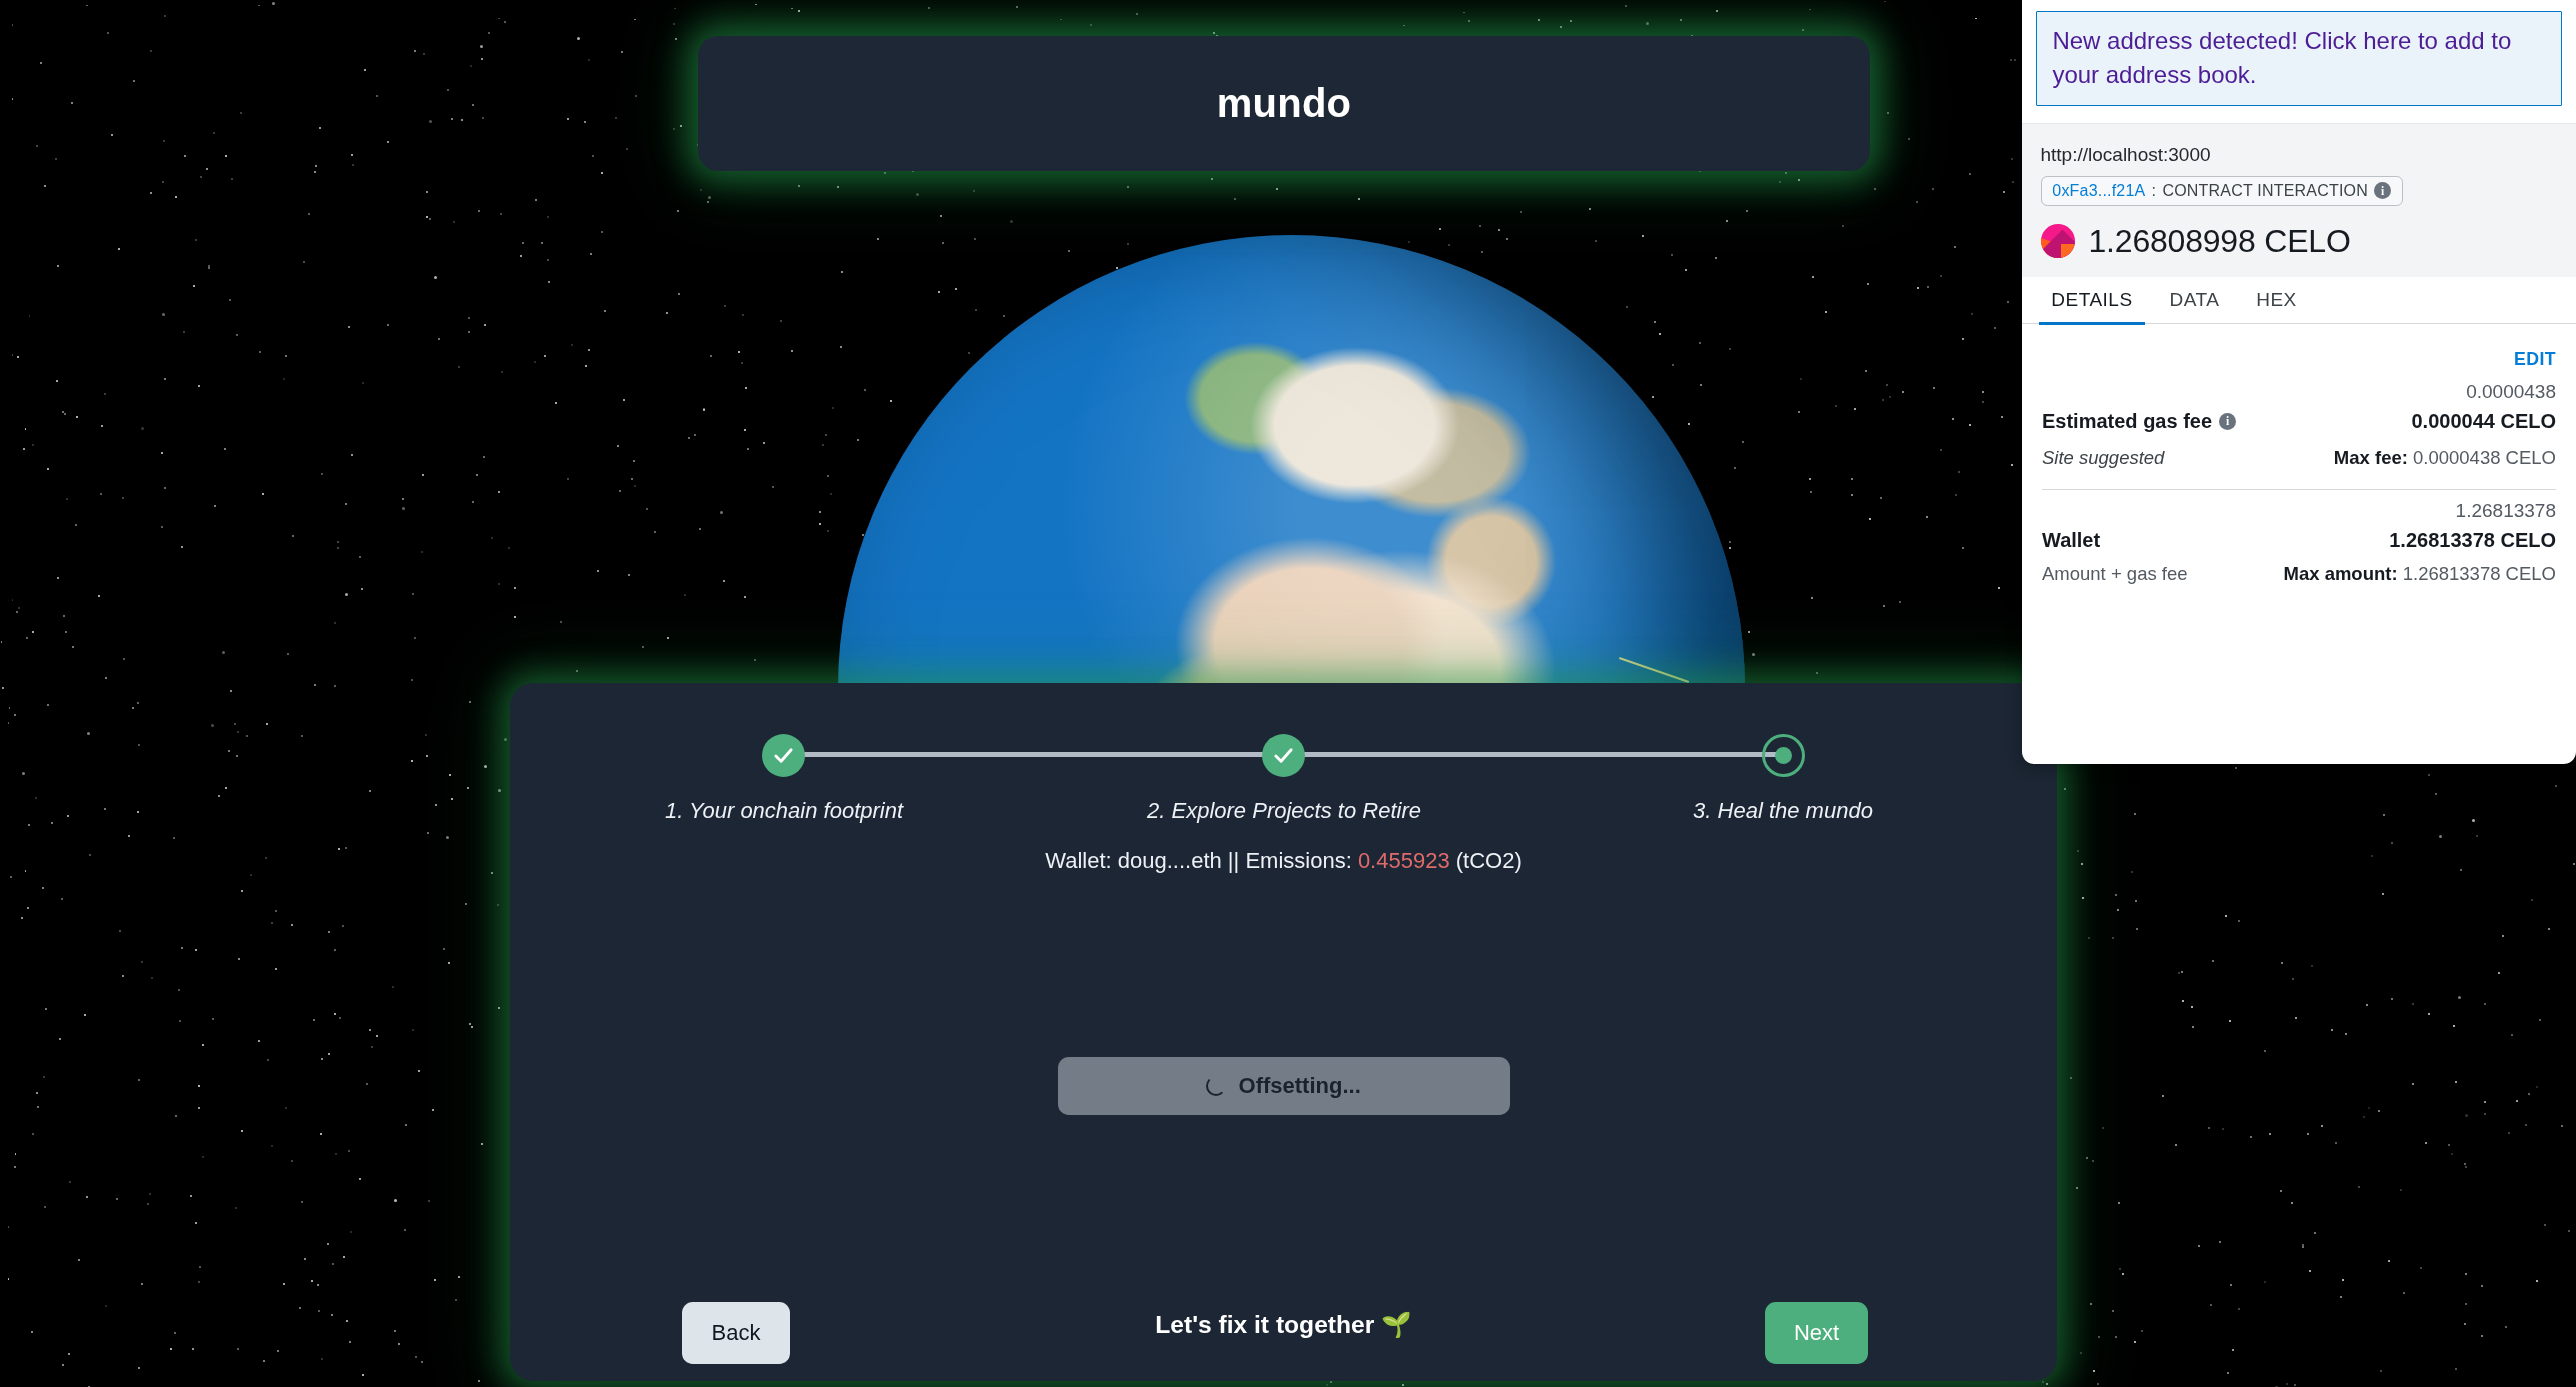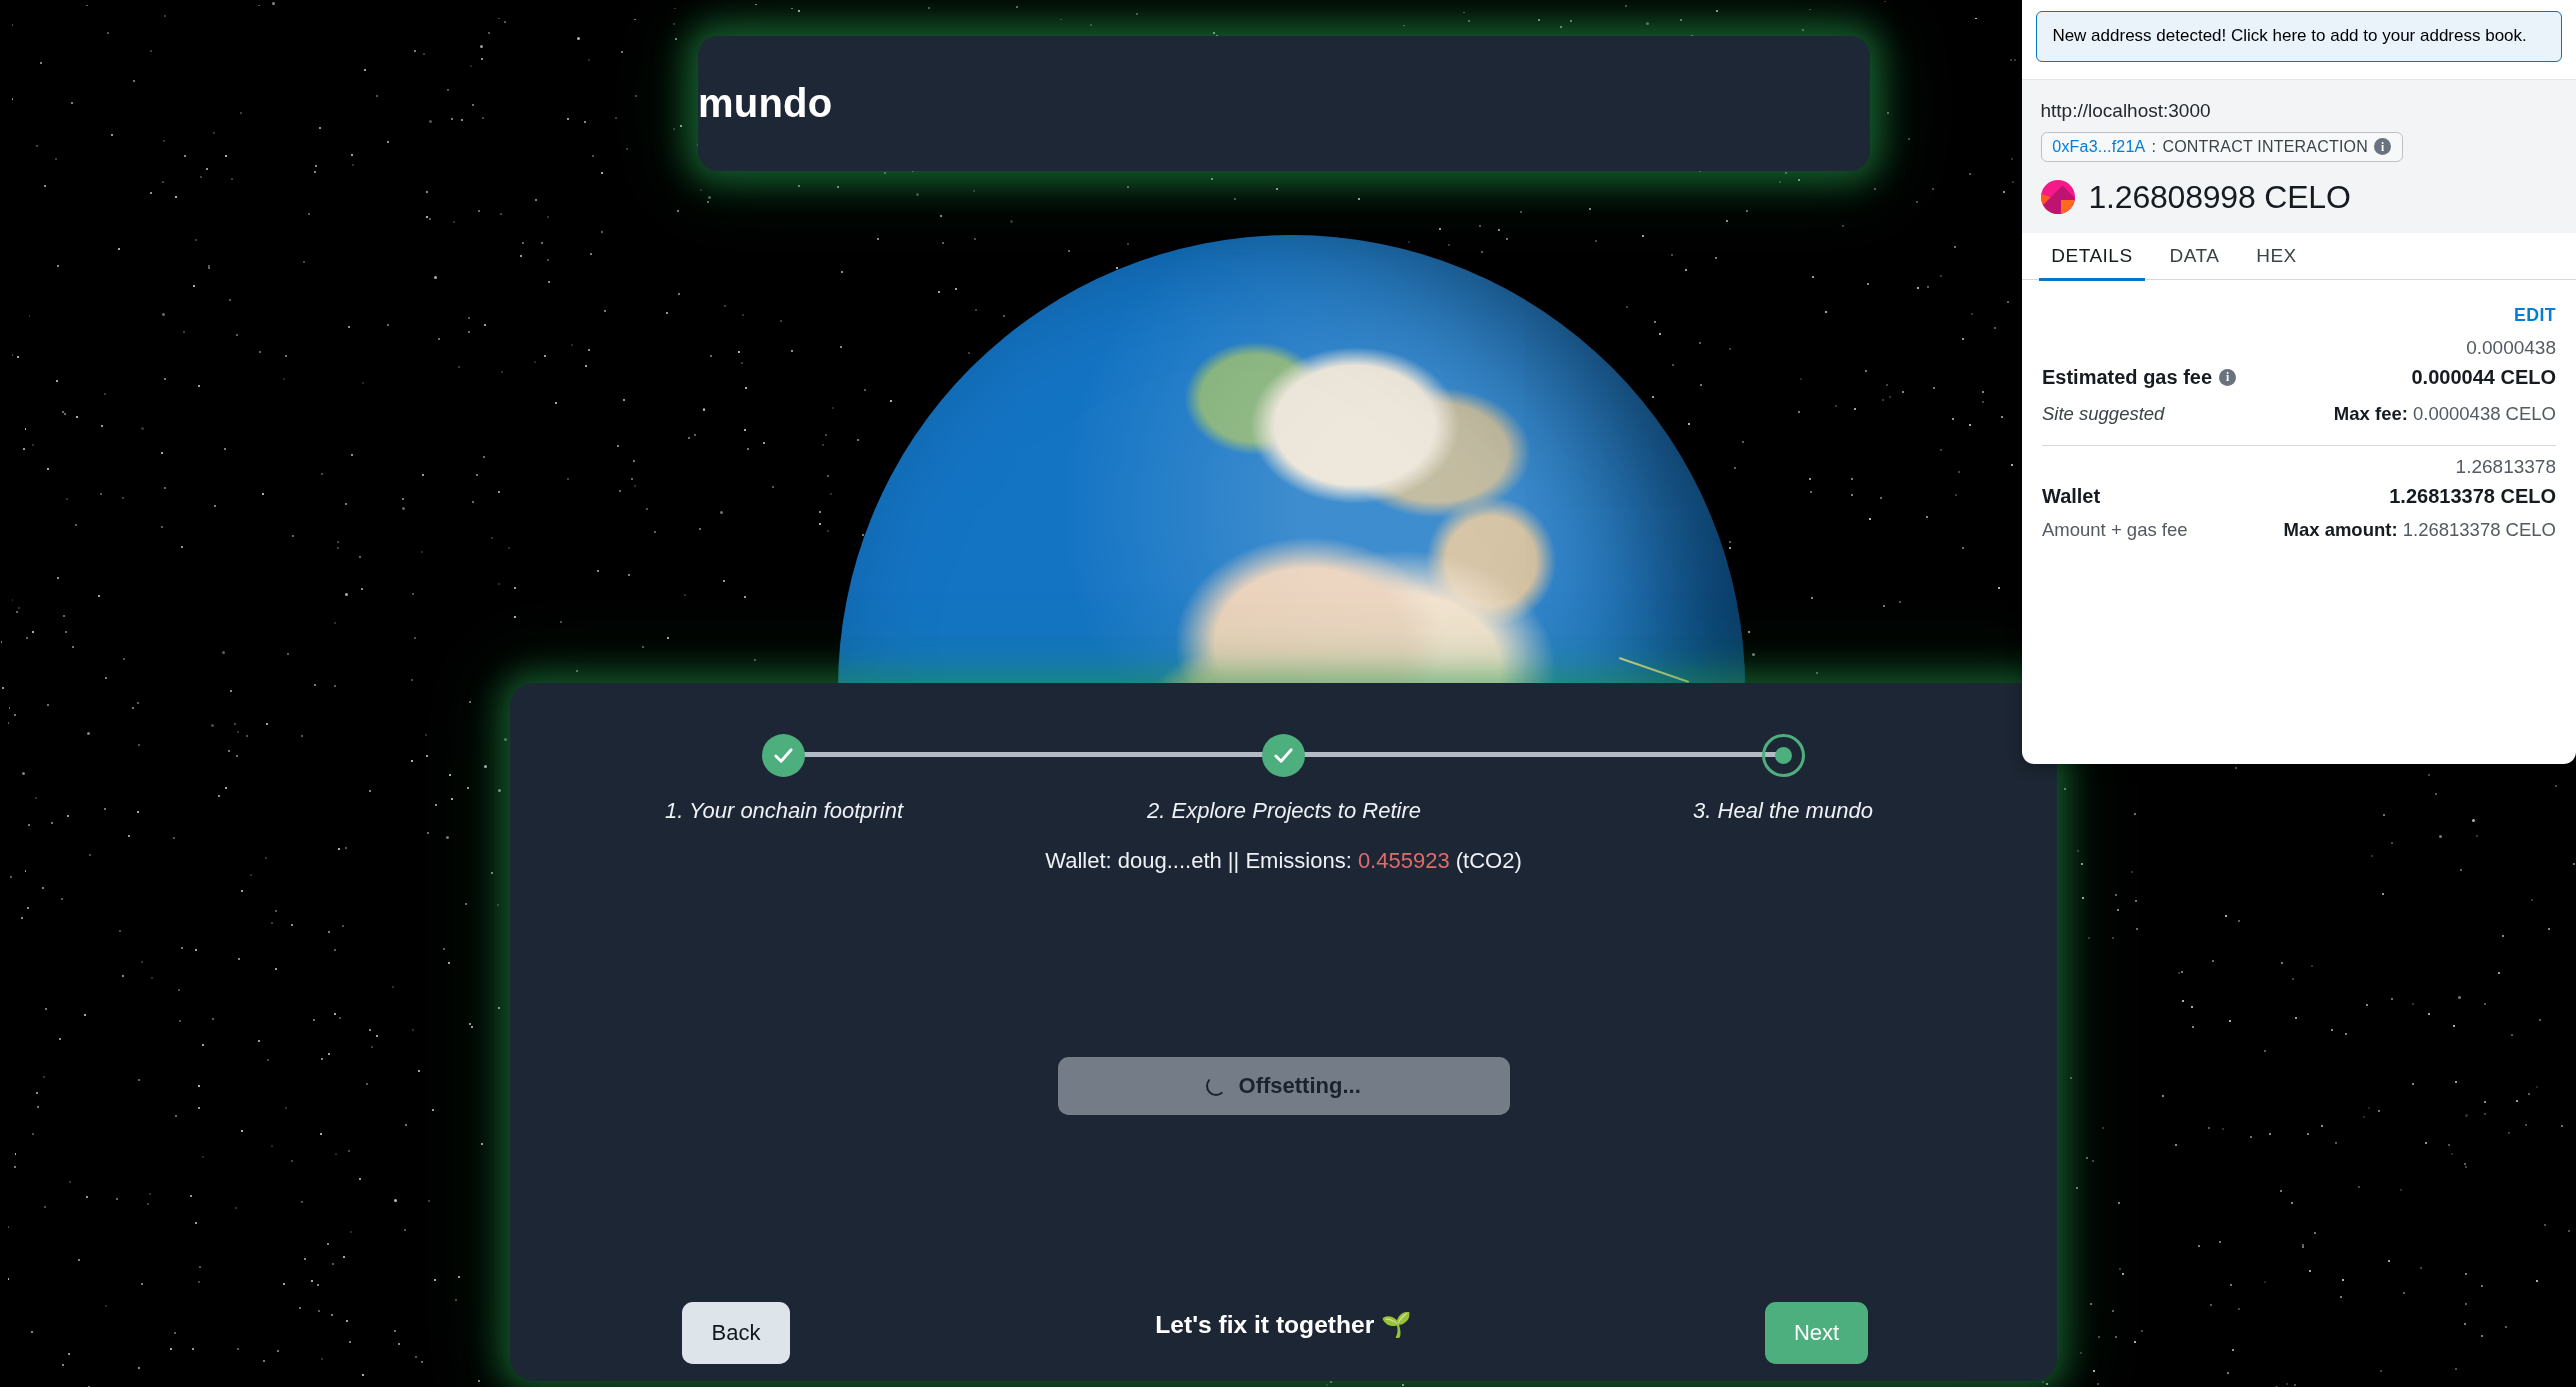--- a/index.html
+++ b/index.html
@@ -47,21 +47,21 @@
   }
 
   
   .header-card {
     position: absolute; left: 698px; top: 36px;
     width: 1172px; height: 135px;
     background: #1d2735;
     border-radius: 20px;
     box-shadow: 0 0 32px 10.8px rgba(34,150,72,.55), 0 0 69px 18.5px rgba(34,150,72,.22);
     display: flex; flex-direction: column;
-    align-items: flex-start; justify-content: center;
+    align-items: center; justify-content: center;
   }
   .brand-title { color: #fff; font-size: 40px; font-weight: 700; letter-spacing: 0.2px; }
   .brand-tagline { color: #eef1f4; font-size: 23px; margin-top: 7.7px; font-weight: 400; }
   .brand-tagline b { font-weight: 700; }
 
   
   .main-card {
     position: absolute; left: 510px; top: 683px;
     width: 1547px; height: 698px;
     background: #1c2634;
@@ -168,22 +168,22 @@
     position: absolute; left: 2022px; top: 0;
     width: 554px; height: 764px;
     background: #fff;
     border-bottom-left-radius: 12.3px; border-bottom-right-radius: 12.3px;
     overflow: hidden;
     font-family: "Liberation Sans", sans-serif;
     box-shadow: 0 3.1px 15.4px rgba(0,0,0,.30);
   }
   .mm-toast {
     margin: 10.8px 14px 0 14px;
-    background: #eaf2fa; border: 1.5px solid #0376c9; border-radius: 6px;
-    padding: 12.3px 15.4px; color: #000000; font-size: 17px; line-height: 1.42;
+    background: #eaf2fa; border: 1.5px solid #0376c9; border-radius: 1px;
+    padding: 12.3px 15.4px; color: #4c1d95; font-size: 24px; line-height: 1.42;
     cursor: pointer;
   }
   .mm-head { background: #f2f4f6; padding: 20px 18.5px 17px 18.5px; border-top: 0.8px solid #e5e8eb; margin-top: 17px; }
   .mm-origin { color: #24292e; font-size: 19px; }
   .mm-pill {
     display: inline-flex; align-items: center; gap: 6.2px;
     margin-top: 10.8px; border: 0.8px solid #bbc0c5; border-radius: 6.2px;
     padding: 4.6px 10.8px; background: #f7f8f9; font-size: 16px; color: #3c4347;
     letter-spacing: 0.2px; cursor: pointer;
   }

